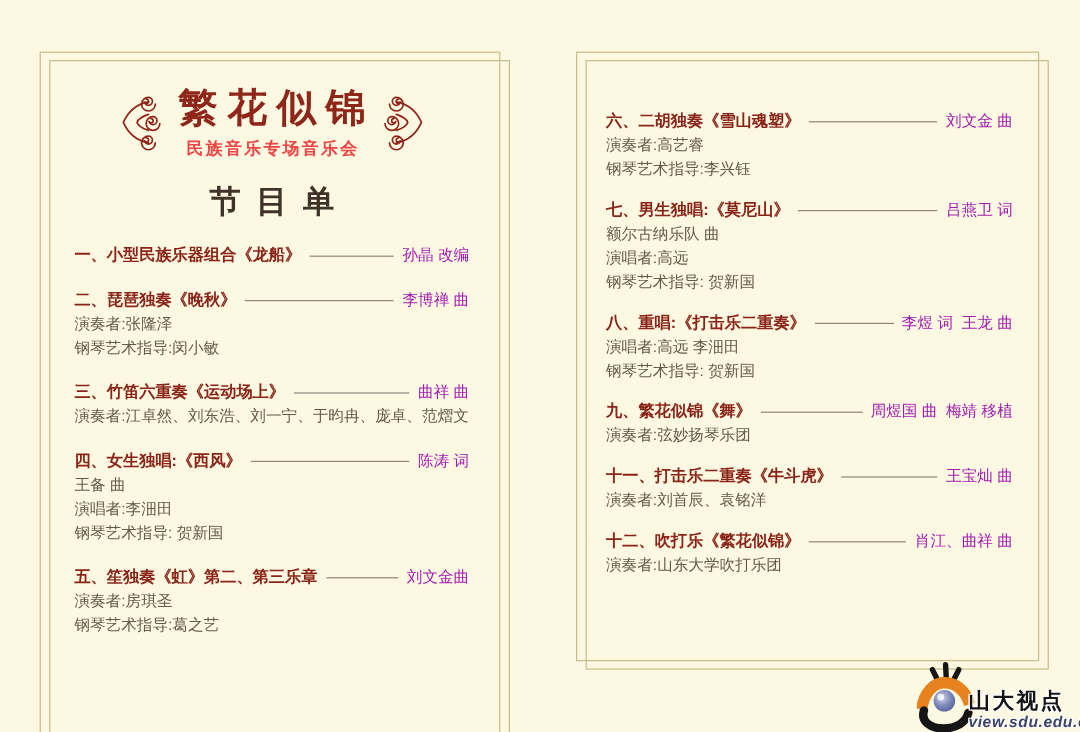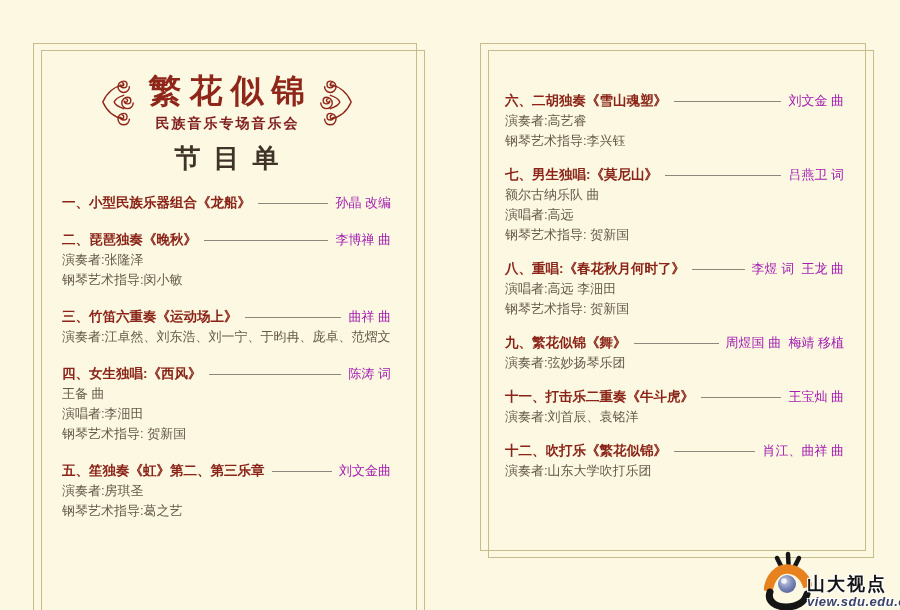--- a/index.html
+++ b/index.html
@@ -26,28 +26,28 @@
   .title-band{display:flex;align-items:center;justify-content:center;gap:4px;}
   .orn{flex:0 0 auto;}
   .orn-r{transform:scaleX(-1);}
   .title-stack{display:flex;flex-direction:column;align-items:center;}
   .main-title{
     font-family:"Liberation Serif",serif;
     font-size:33px;font-weight:bold;color:#8E2619;
     letter-spacing:8px;padding-left:8px;white-space:pre;line-height:40px;
   }
   .subtitle{
-    font-size:14px;font-weight:bold;color:#7f1d1d;
+    font-size:14px;font-weight:bold;color:#ef4444;
     letter-spacing:2px;padding-left:2px;white-space:pre;line-height:20px;margin-top:2px;
   }
   .heading{
     font-family:"Liberation Serif",serif;
     font-size:26px;font-weight:bold;color:#3F3226;
     letter-spacing:13px;padding-left:13px;white-space:pre;
-    margin-top:10px;line-height:32px;
+    margin-top:20px;line-height:32px;
   }
 
   
   .items{margin-top:18px;}
   .panel-right .items{margin-top:35px;}
   .item{}
   .panel-left  .item + .item{margin-top:17px;}
   .panel-right .item + .item{margin-top:14px;}
   .row{display:flex;align-items:center;line-height:20px;}
   .t{
@@ -192,21 +192,21 @@
             <span class="dash"></span>
             <span class="c">吕燕卫 词</span>
           </div>
           <div class="sub">额尔古纳乐队 曲</div>
           <div class="sub">演唱者:高远</div>
           <div class="sub">钢琴艺术指导: 贺新国</div>
         </div>
 
         <div class="item">
           <div class="row">
-            <span class="t">八、重唱:《春花秋月何时了》</span>
+            <span class="t">八、重唱:《打击乐二重奏》</span>
             <span class="dash"></span>
             <span class="c">李煜 词  王龙 曲</span>
           </div>
           <div class="sub">演唱者:高远 李沺田</div>
           <div class="sub">钢琴艺术指导: 贺新国</div>
         </div>
 
         <div class="item">
           <div class="row">
             <span class="t">九、繁花似锦《舞》</span>

